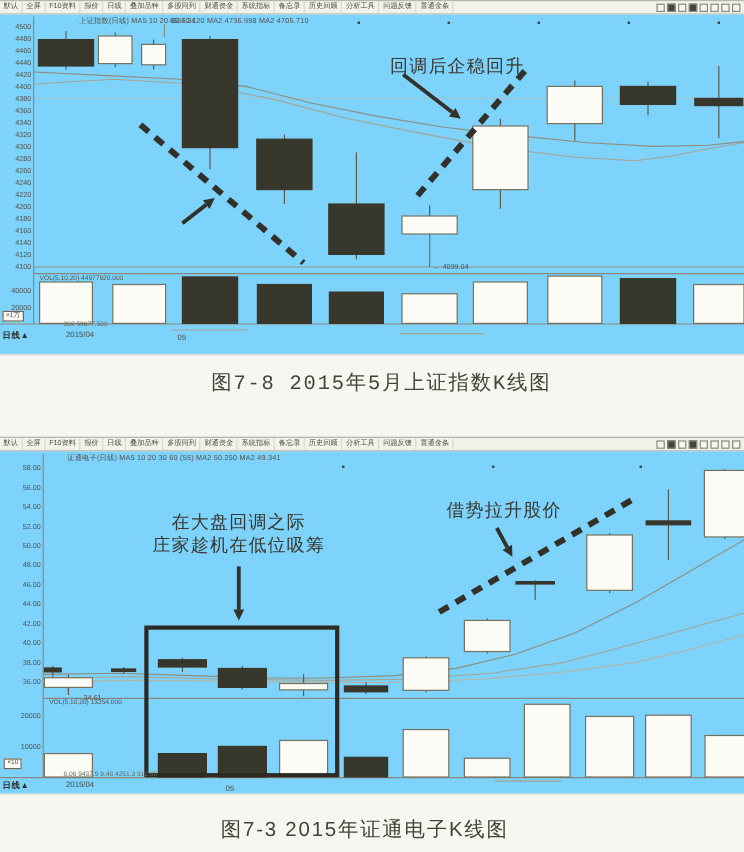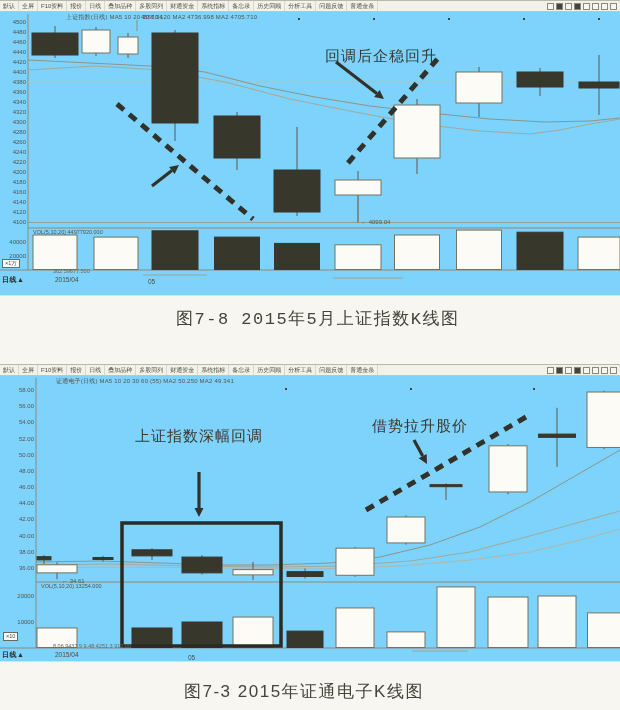--- a/index.html
+++ b/index.html
@@ -260,18 +260,19 @@
         <rect x="533" y="24" width="2" height="2" fill="#45443a"></rect>
         <line x1="412" y1="287" x2="468" y2="287" stroke="#a3a192" stroke-width="1"></line>
       </svg>
     <div class="vol-label">VOL(5,10,20)  13254.000</div>
     <div class="unitbox">×10</div>
     <div class="period">日线▲</div>
     <div class="tinystatus">8.06 9437.9  9.48 4251.3  912.00</div>
     <div class="d1">2015/04</div>
     <div class="d2">05</div>
     <div class="anno anno-center" style="left:118px;top:62px;width:162px;">
-      <div>上证指数深幅回调</div>
+      <div>在大盘回调之际</div>
+      <div>庄家趁机在低位吸筹</div>
     </div>
     <div class="anno" style="left:372px;top:52px;">借势拉升股价</div>
   </div>
 </div>
 <div class="caption" id="cap2">图7-3  2015年证通电子K线图</div>
 
 </body></html>

